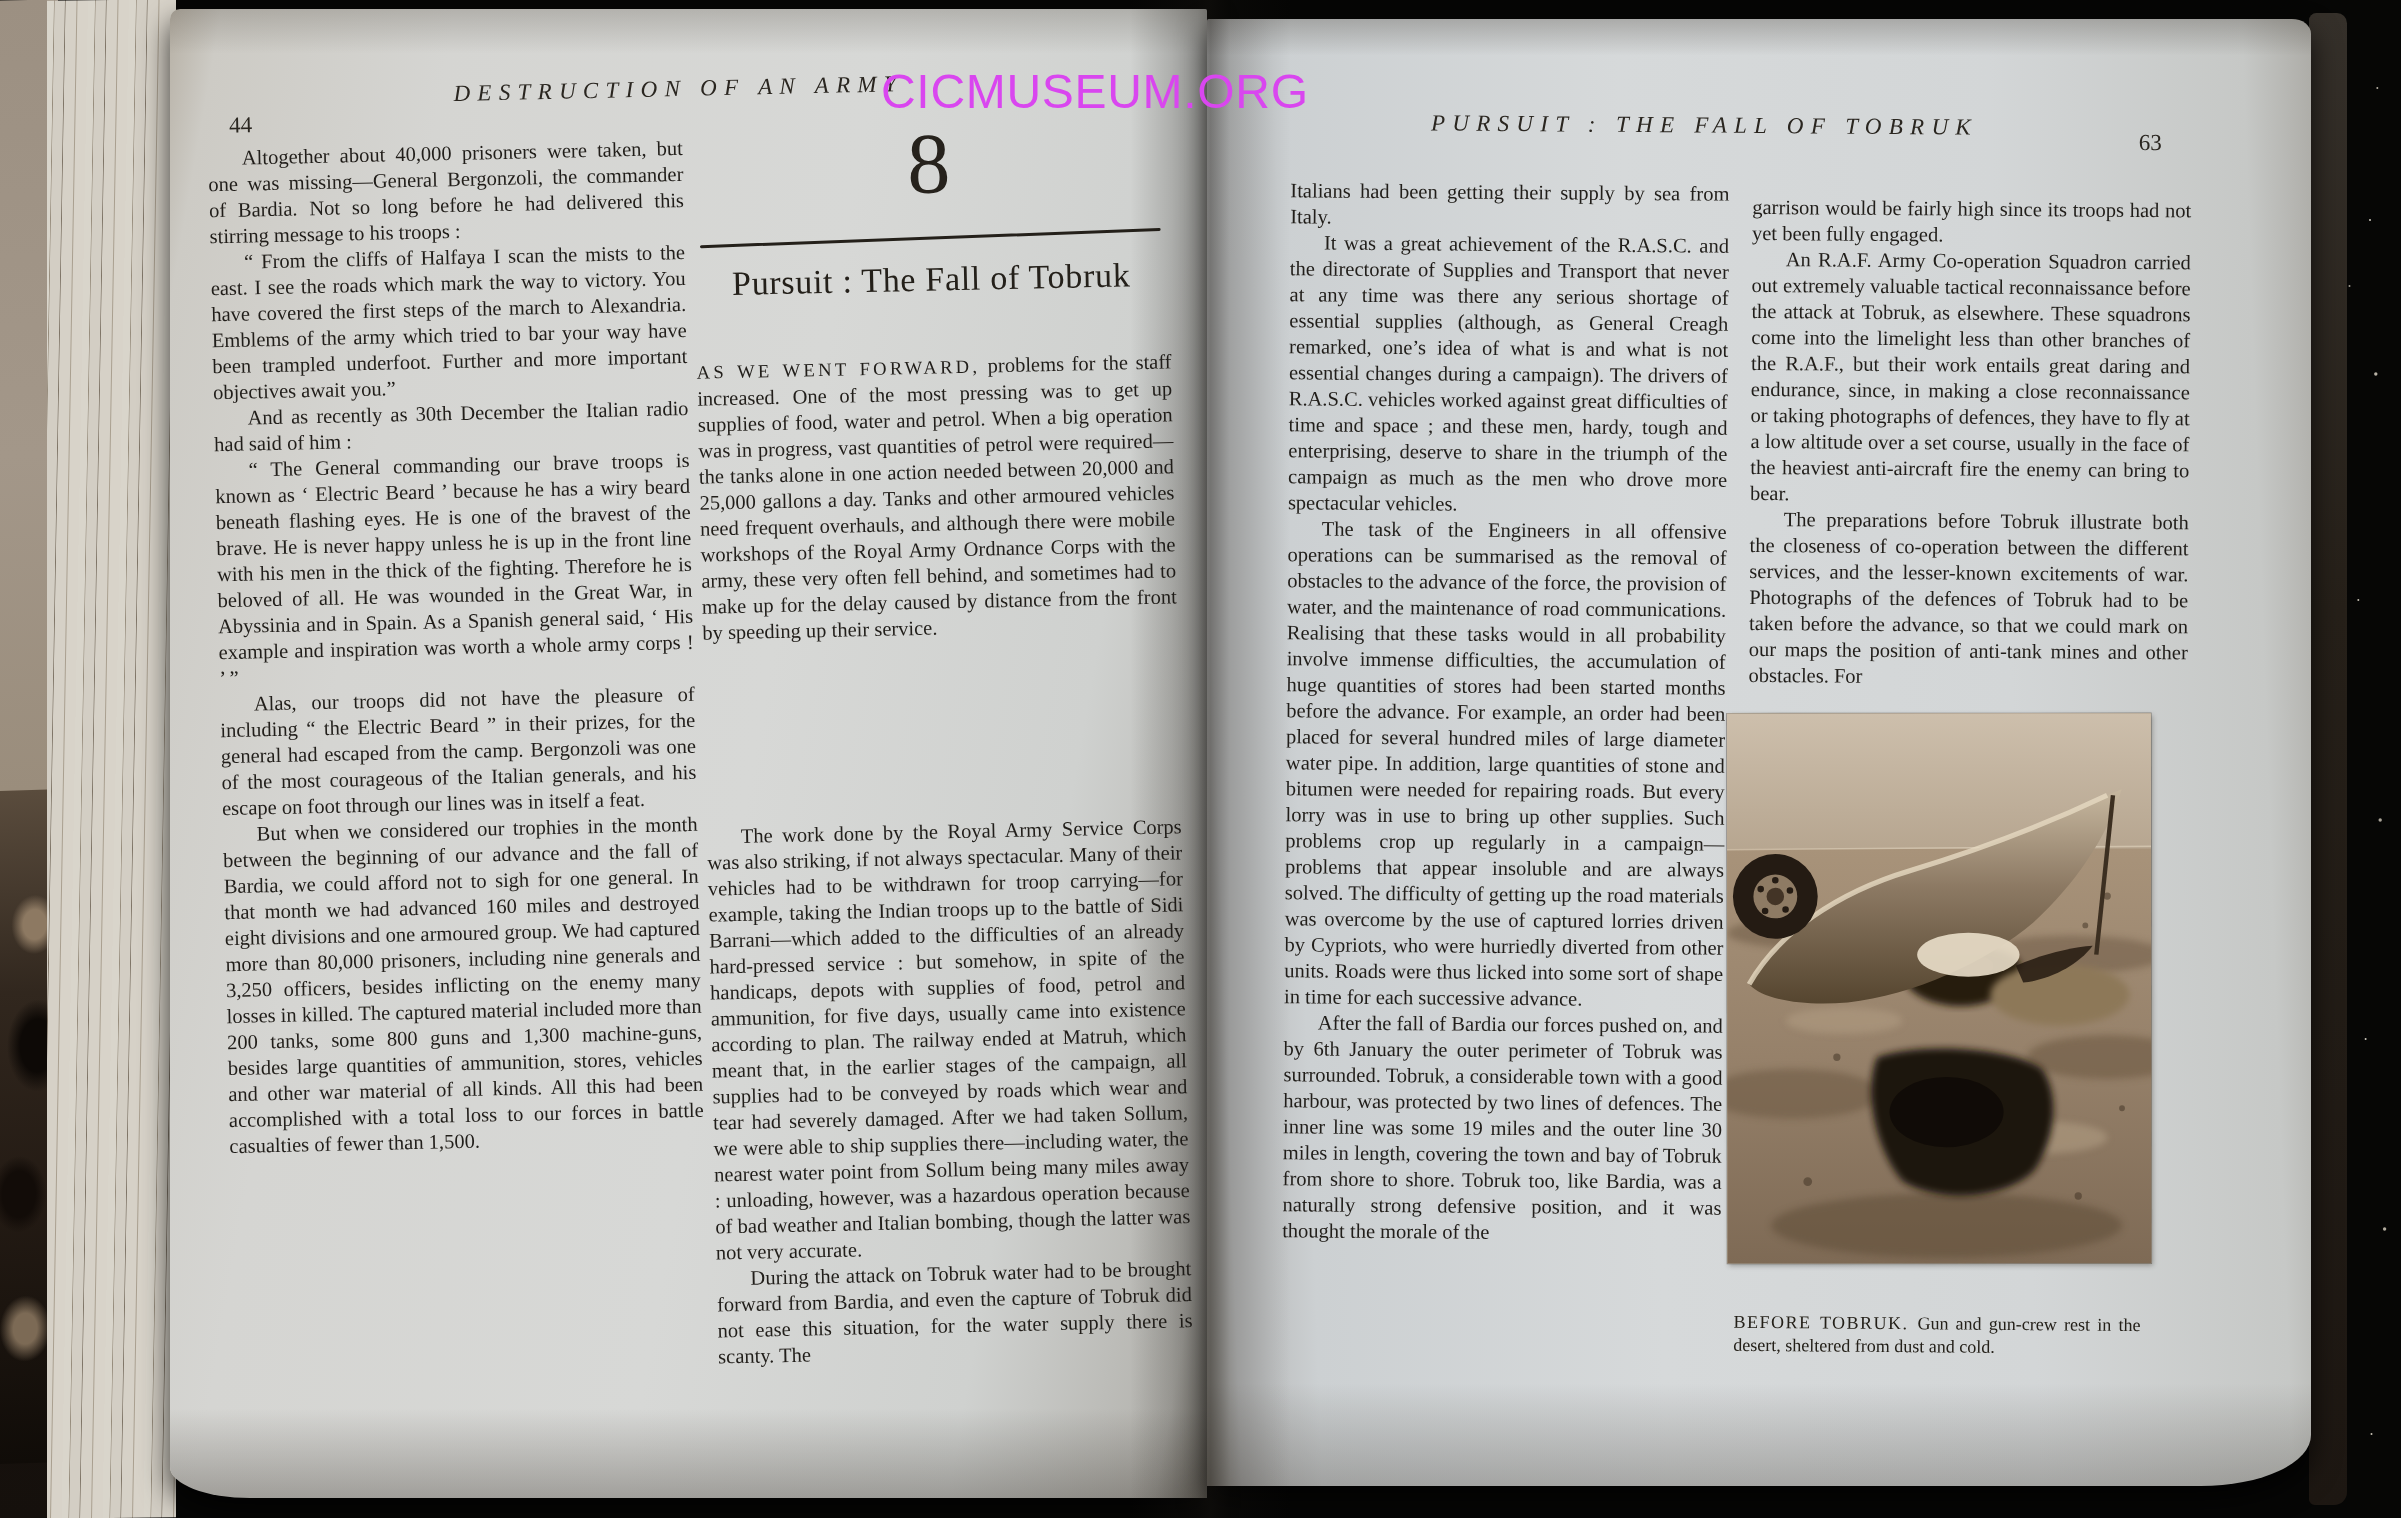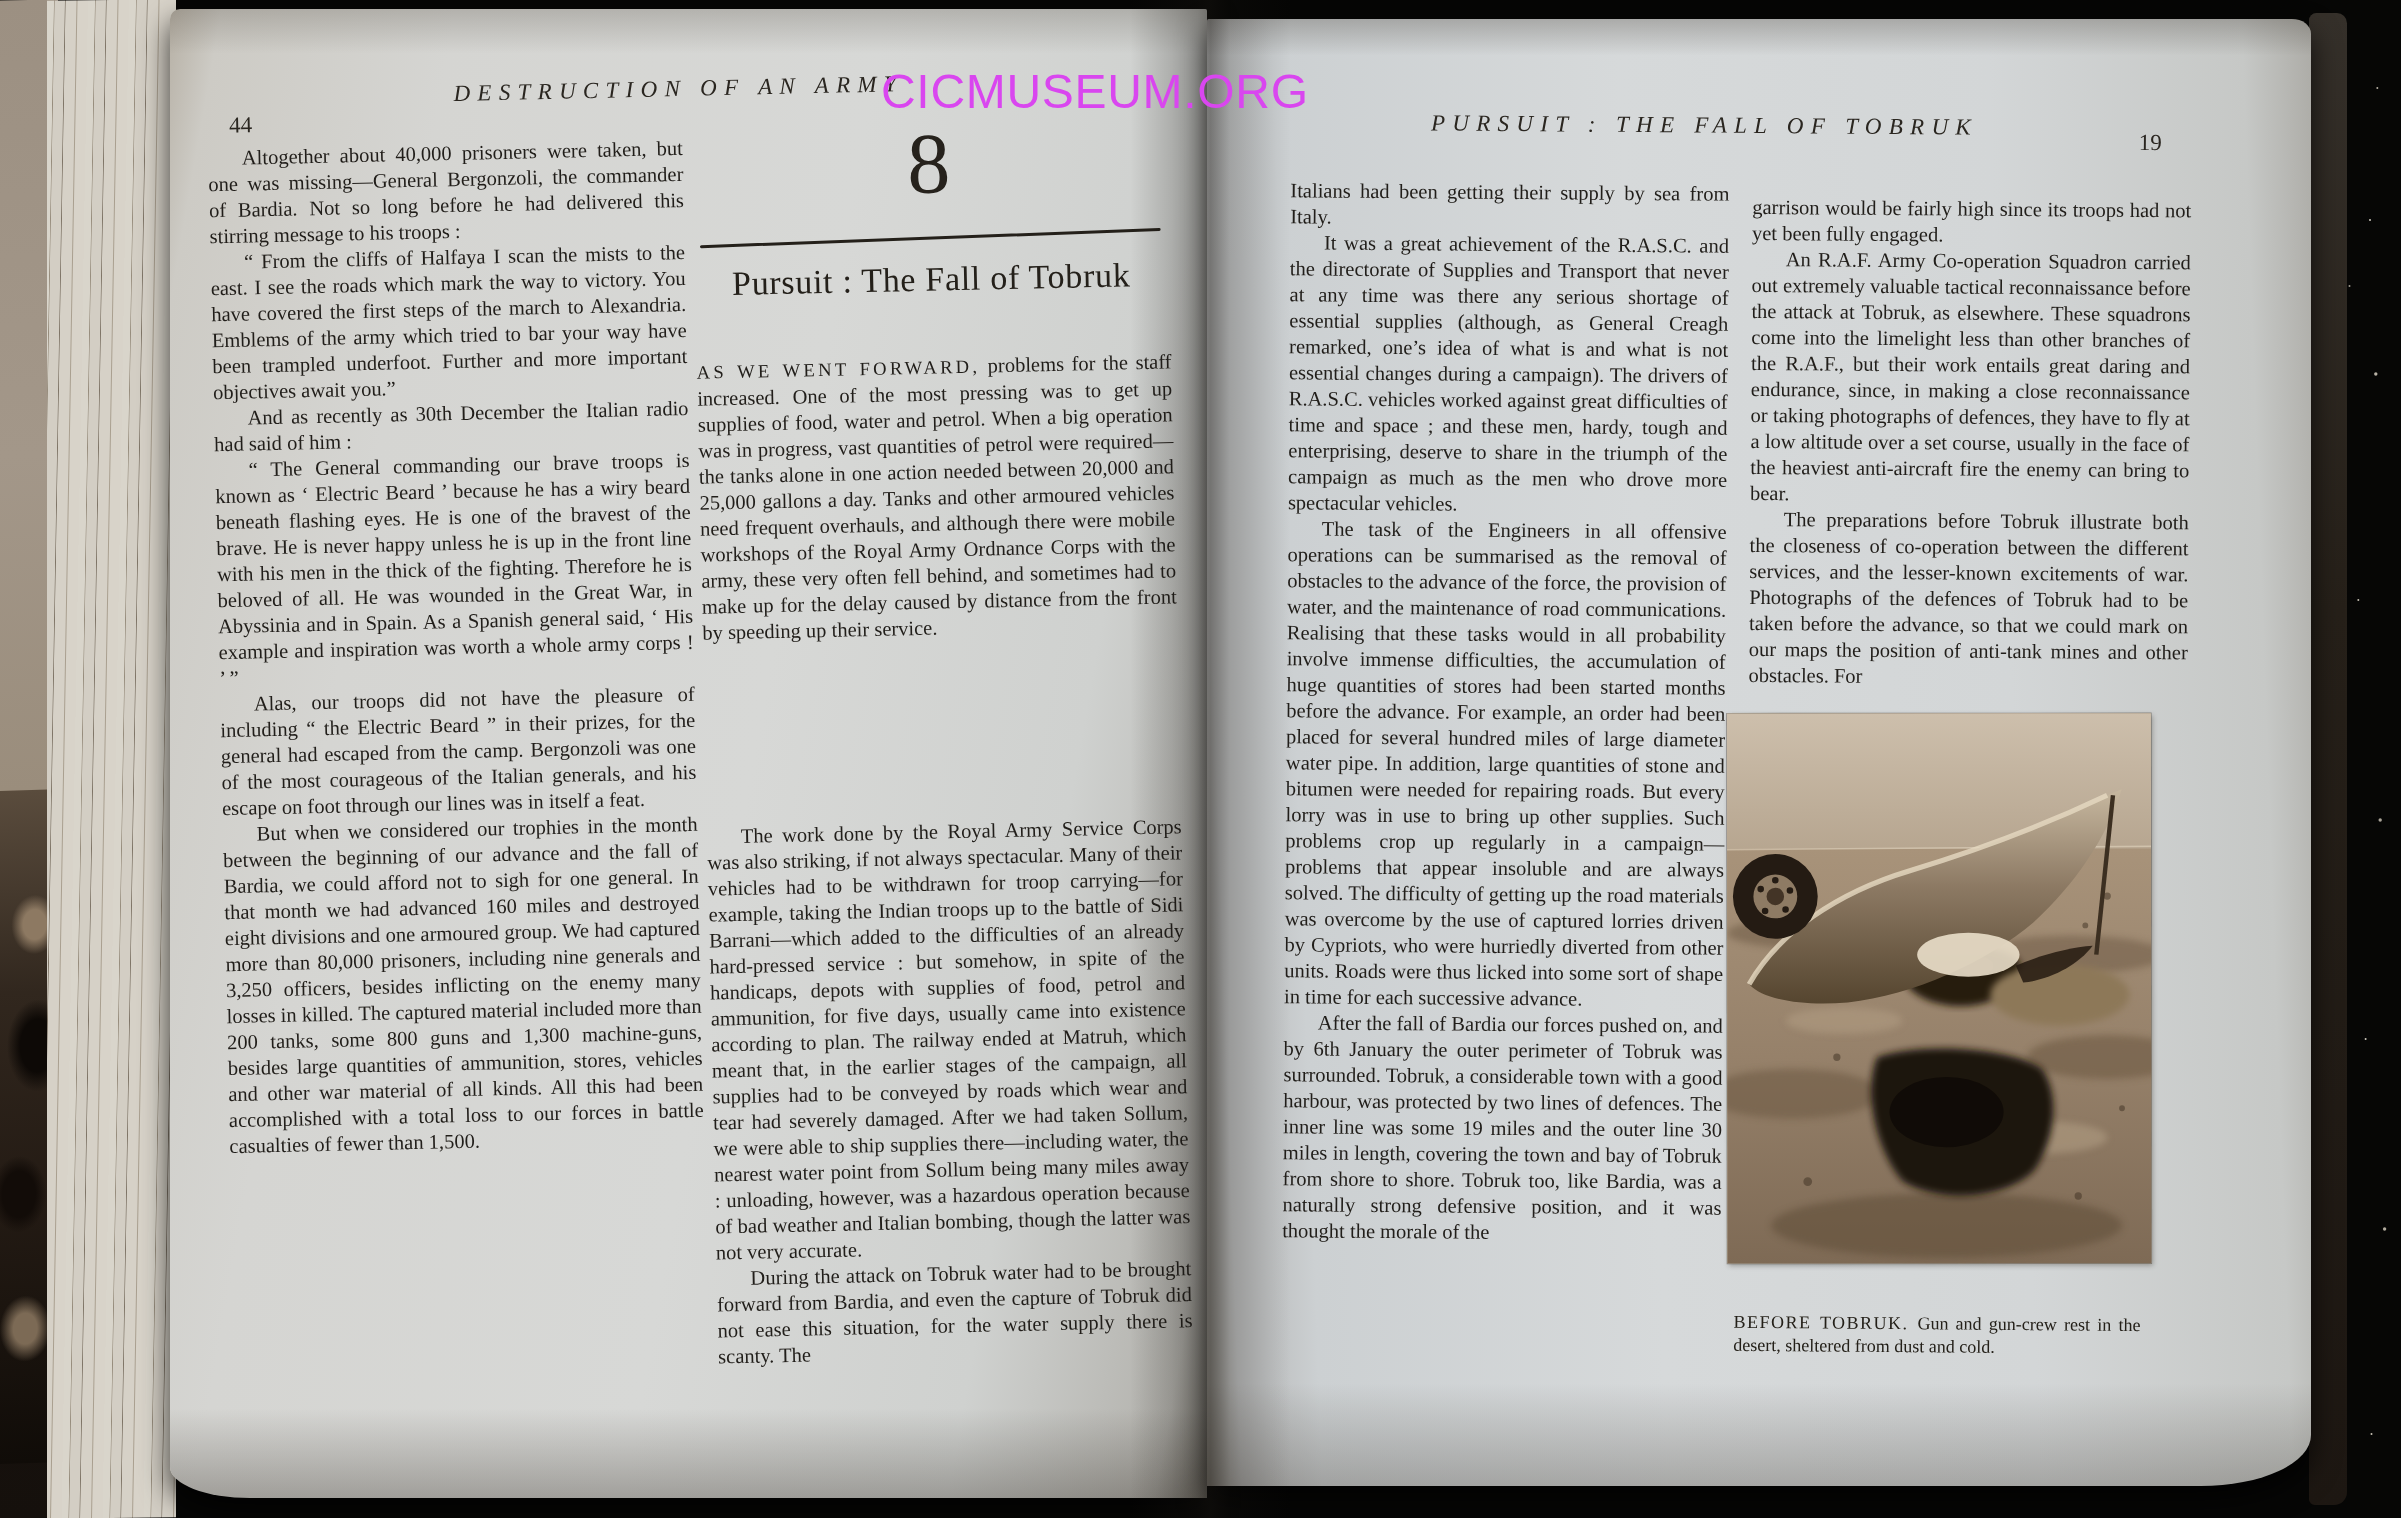--- a/index.html
+++ b/index.html
@@ -113,21 +113,21 @@
       <div class="col" style="left:535px;top:815px;width:475px;">
           <p>The work done by the Royal Army Service Corps was also striking, if not always spectacular.  Many of their vehicles had to be withdrawn for troop carrying—for example, taking the Indian troops up to the battle of Sidi Barrani—which added to the difficulties of an already hard-pressed service :  but somehow, in spite of the handicaps, depots with supplies of food, petrol and ammunition, for five days, usually came into existence according to plan.  The railway ended at Matruh, which meant that, in the earlier stages of the campaign, all supplies had to be conveyed by roads which wear and tear had severely damaged.  After we had taken Sollum, we were able to ship supplies there—including water, the nearest water point from Sollum being many miles away :  unloading, however, was a hazardous operation because of bad weather and Italian bombing, though the latter was not very accurate.</p>
           <p>During the attack on Tobruk water had to be brought forward from Bardia, and even the capture of Tobruk did not ease this situation, for the water supply there is scanty.  The</p>
         </div>
     </div>
   </div>
 
   <div class="page" id="right-page">
     <div class="page-inner">
       <div class="running-header" style="left:219px;top:94px;">PURSUIT : THE FALL OF TOBRUK</div>
-      <div class="page-number" style="left:927px;top:108px;">19</div>
+      <div class="page-number" style="left:927px;top:108px;">63</div>
 
       <div class="col cont" style="left:79px;top:162px;width:439px;">
           <p>Italians had been getting their supply by sea from Italy.</p>
           <p>It was a great achievement of the R.A.S.C. and the directorate of Supplies and Transport that never at any time was there any serious shortage of essential supplies (although, as General Creagh remarked, one’s idea of what is and what is not essential changes during a campaign).  The drivers of R.A.S.C. vehicles worked against great difficulties of time and space ;  and these men, hardy, tough and enterprising, deserve to share in the triumph of the campaign as much as the men who drove more spectacular vehicles.</p>
           <p>The task of the Engineers in all offensive operations can be summarised as the removal of obstacles to the advance of the force, the provision of water, and the maintenance of road communications.  Realising that these tasks would in all probability involve immense difficulties, the accumulation of huge quantities of stores had been started months before the advance.  For example, an order had been placed for several hundred miles of large diameter water pipe.  In addition, large quantities of stone and bitumen were needed for repairing roads.  But every lorry was in use to bring up other supplies.  Such problems crop up regularly in a campaign—problems that appear insoluble and are always solved.  The difficulty of getting up the road materials was overcome by the use of captured lorries driven by Cypriots, who were hurriedly diverted from other units.  Roads were thus licked into some sort of shape in time for each successive advance.</p>
           <p>After the fall of Bardia our forces pushed on, and by 6th January the outer perimeter of Tobruk was surrounded.  Tobruk, a considerable town with a good harbour, was protected by two lines of defences.  The inner line was some 19 miles and the outer line 30 miles in length, covering the town and bay of Tobruk from shore to shore.  Tobruk too, like Bardia, was a naturally strong defensive position, and it was thought the morale of the</p>
         </div>
 
       <div class="col cont" style="left:541px;top:175px;width:439px;">
           <p>garrison would be fairly high since its troops had not yet been fully engaged.</p>

